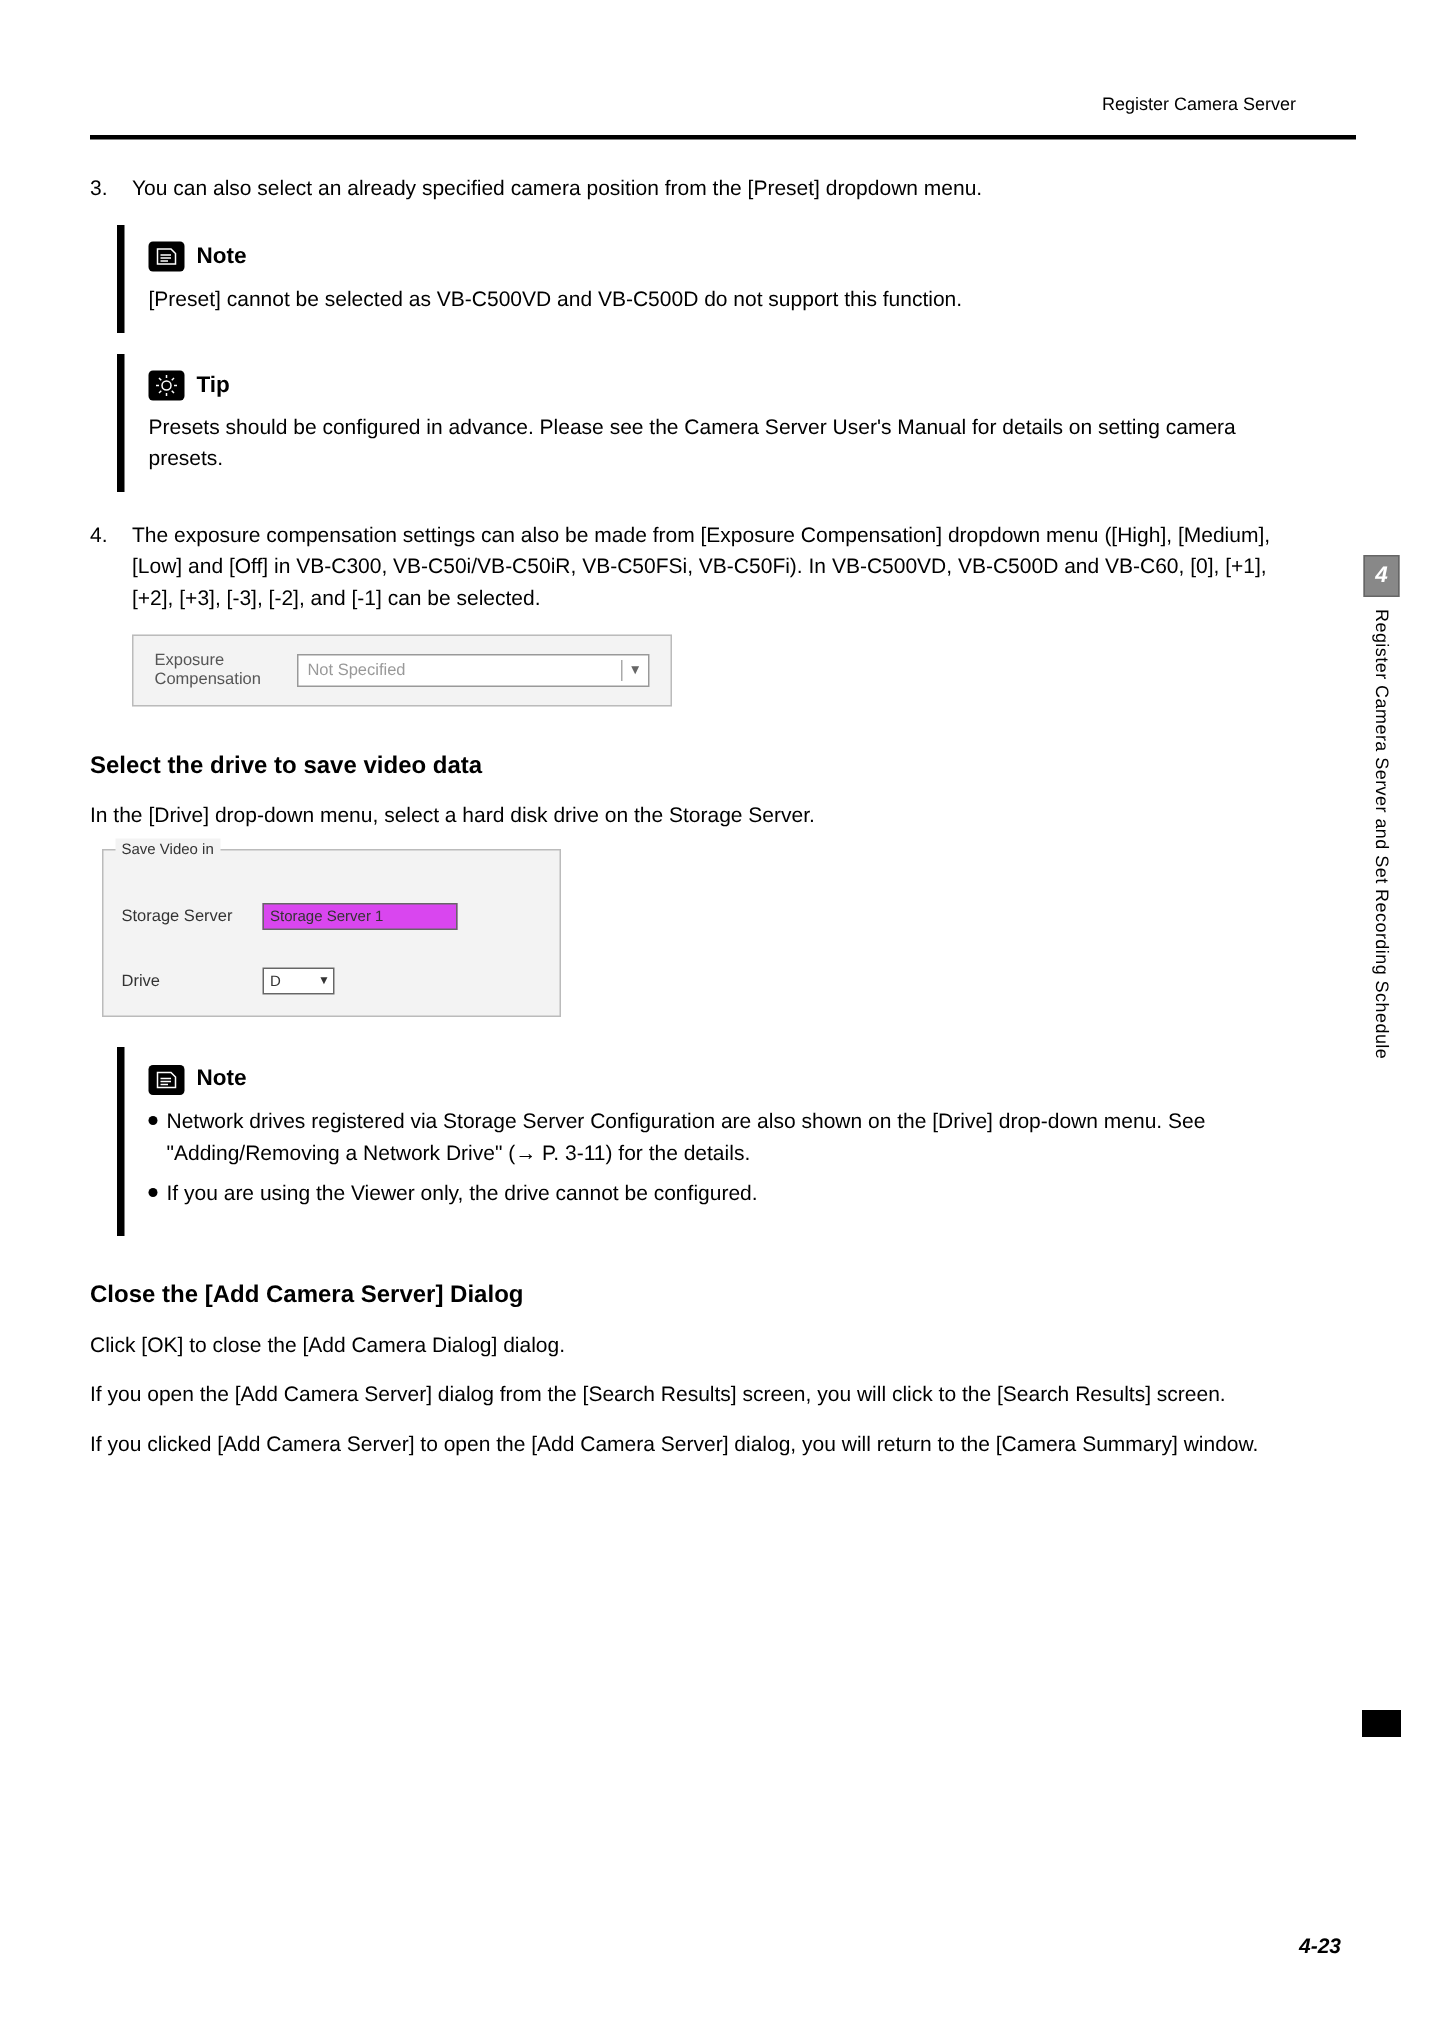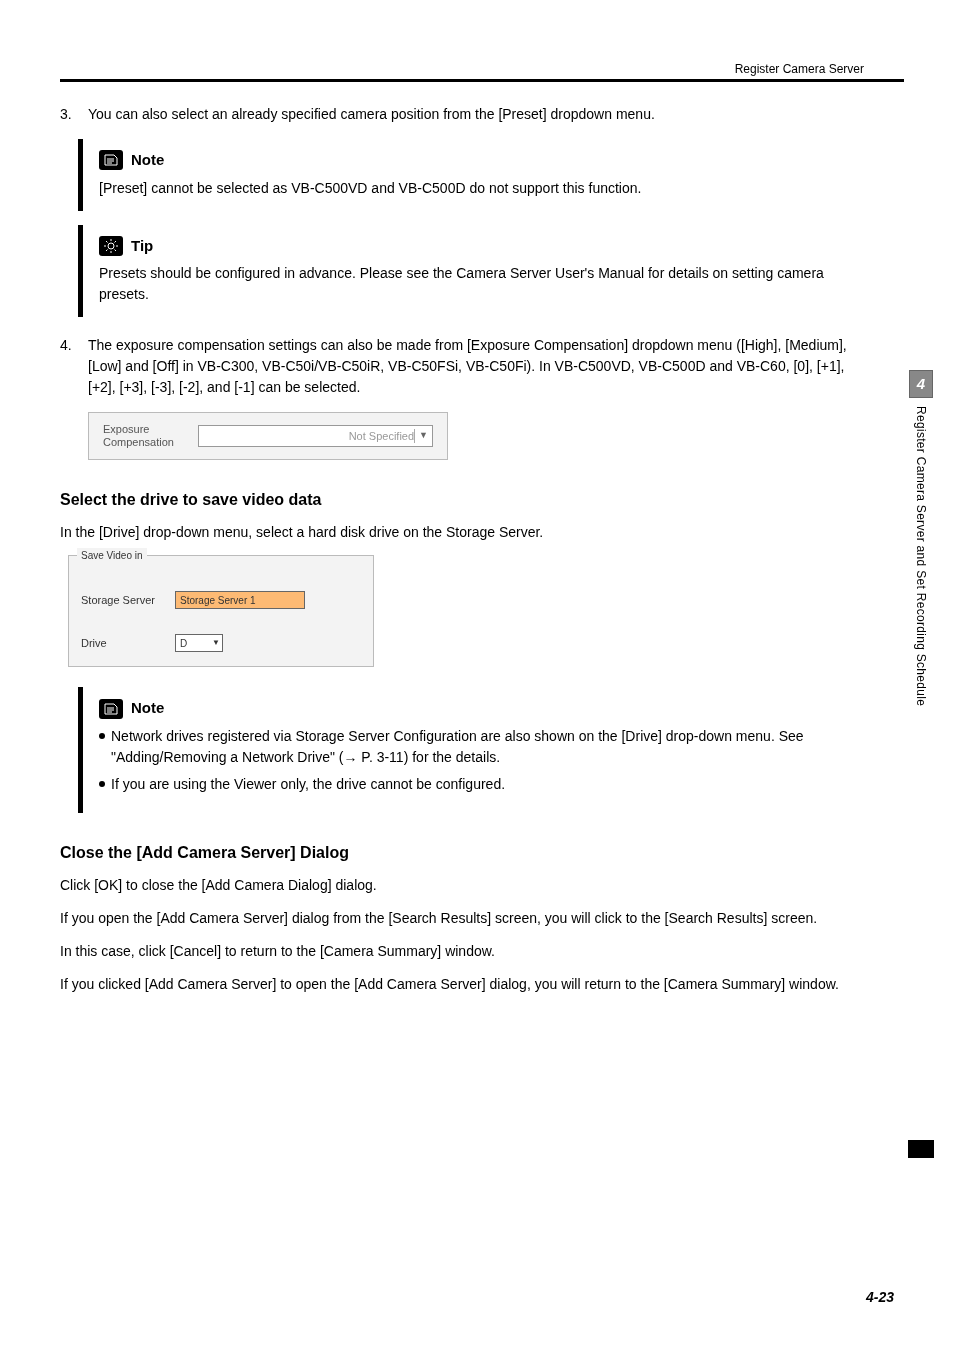--- a/index.html
+++ b/index.html
@@ -17,21 +17,21 @@
     background: #fff;
     margin: 0 auto;
     width: 954px;
     height: 1348px;
     padding: 60px 50px 40px 60px;
     position: relative;
   }
   .header-title {
     text-align: right;
     font-size: 12px;
-    margin-bottom: 1px;
+    margin-bottom: 12px;
     padding-right: 40px;
   }
   .hr-top {
     border: none;
     border-top: 3px solid #000;
     margin-bottom: 22px;
   }
   .content {
     padding-left: 0;
     padding-right: 40px;
@@ -114,21 +114,21 @@
   .exp-label {
     line-height: 1.2;
   }
   .exp-dd {
     background: #fff;
     border: 1px solid #999;
     height: 22px;
     width: 240px;
     display: flex;
     align-items: center;
-    justify-content: flex-end;
+    justify-content: space-between;
     padding: 0 4px 0 6px;
     color: #999;
   }
   .dd-arrow {
     border-left: 1px solid #aaa;
     padding-left: 4px;
     color: #666;
     font-size: 9px;
   }
   
@@ -154,21 +154,21 @@
     display: flex;
     align-items: center;
     gap: 12px;
     margin-top: 25px;
   }
   .save-lab {
     width: 82px;
   }
   .save-val {
     border: 1px solid #666;
-    background: #fdba74;
+    background: #d946ef;
     padding: 1px 4px;
     min-width: 130px;
     height: 18px;
     font-size: 10px;
     display: flex;
     align-items: center;
   }
   .save-dd {
     border: 1px solid #666;
     background: #fff;
@@ -328,21 +328,20 @@
         <div class="bullet">
           <div class="bullet-dot"></div>
           <div>If you are using the Viewer only, the drive cannot be configured.</div>
         </div>
       </div>
     </div>
 
     <div class="h3">Close the [Add Camera Server] Dialog</div>
     <div class="para">Click [OK] to close the [Add Camera Dialog] dialog.</div>
     <div class="para">If you open the [Add Camera Server] dialog from the [Search Results] screen, you will click to the [Search Results] screen.</div>
-    <div class="para">In this case, click [Cancel] to return to the [Camera Summary] window.</div>
     <div class="para">If you clicked [Add Camera Server] to open the [Add Camera Server] dialog, you will return to the [Camera Summary] window.</div>
 
   </div>
 
   <div class="side-tab">
     <div class="tab-num">4</div>
     <div class="tab-text">Register Camera Server and Set Recording Schedule</div>
   </div>
 
   <div class="side-block"></div>

